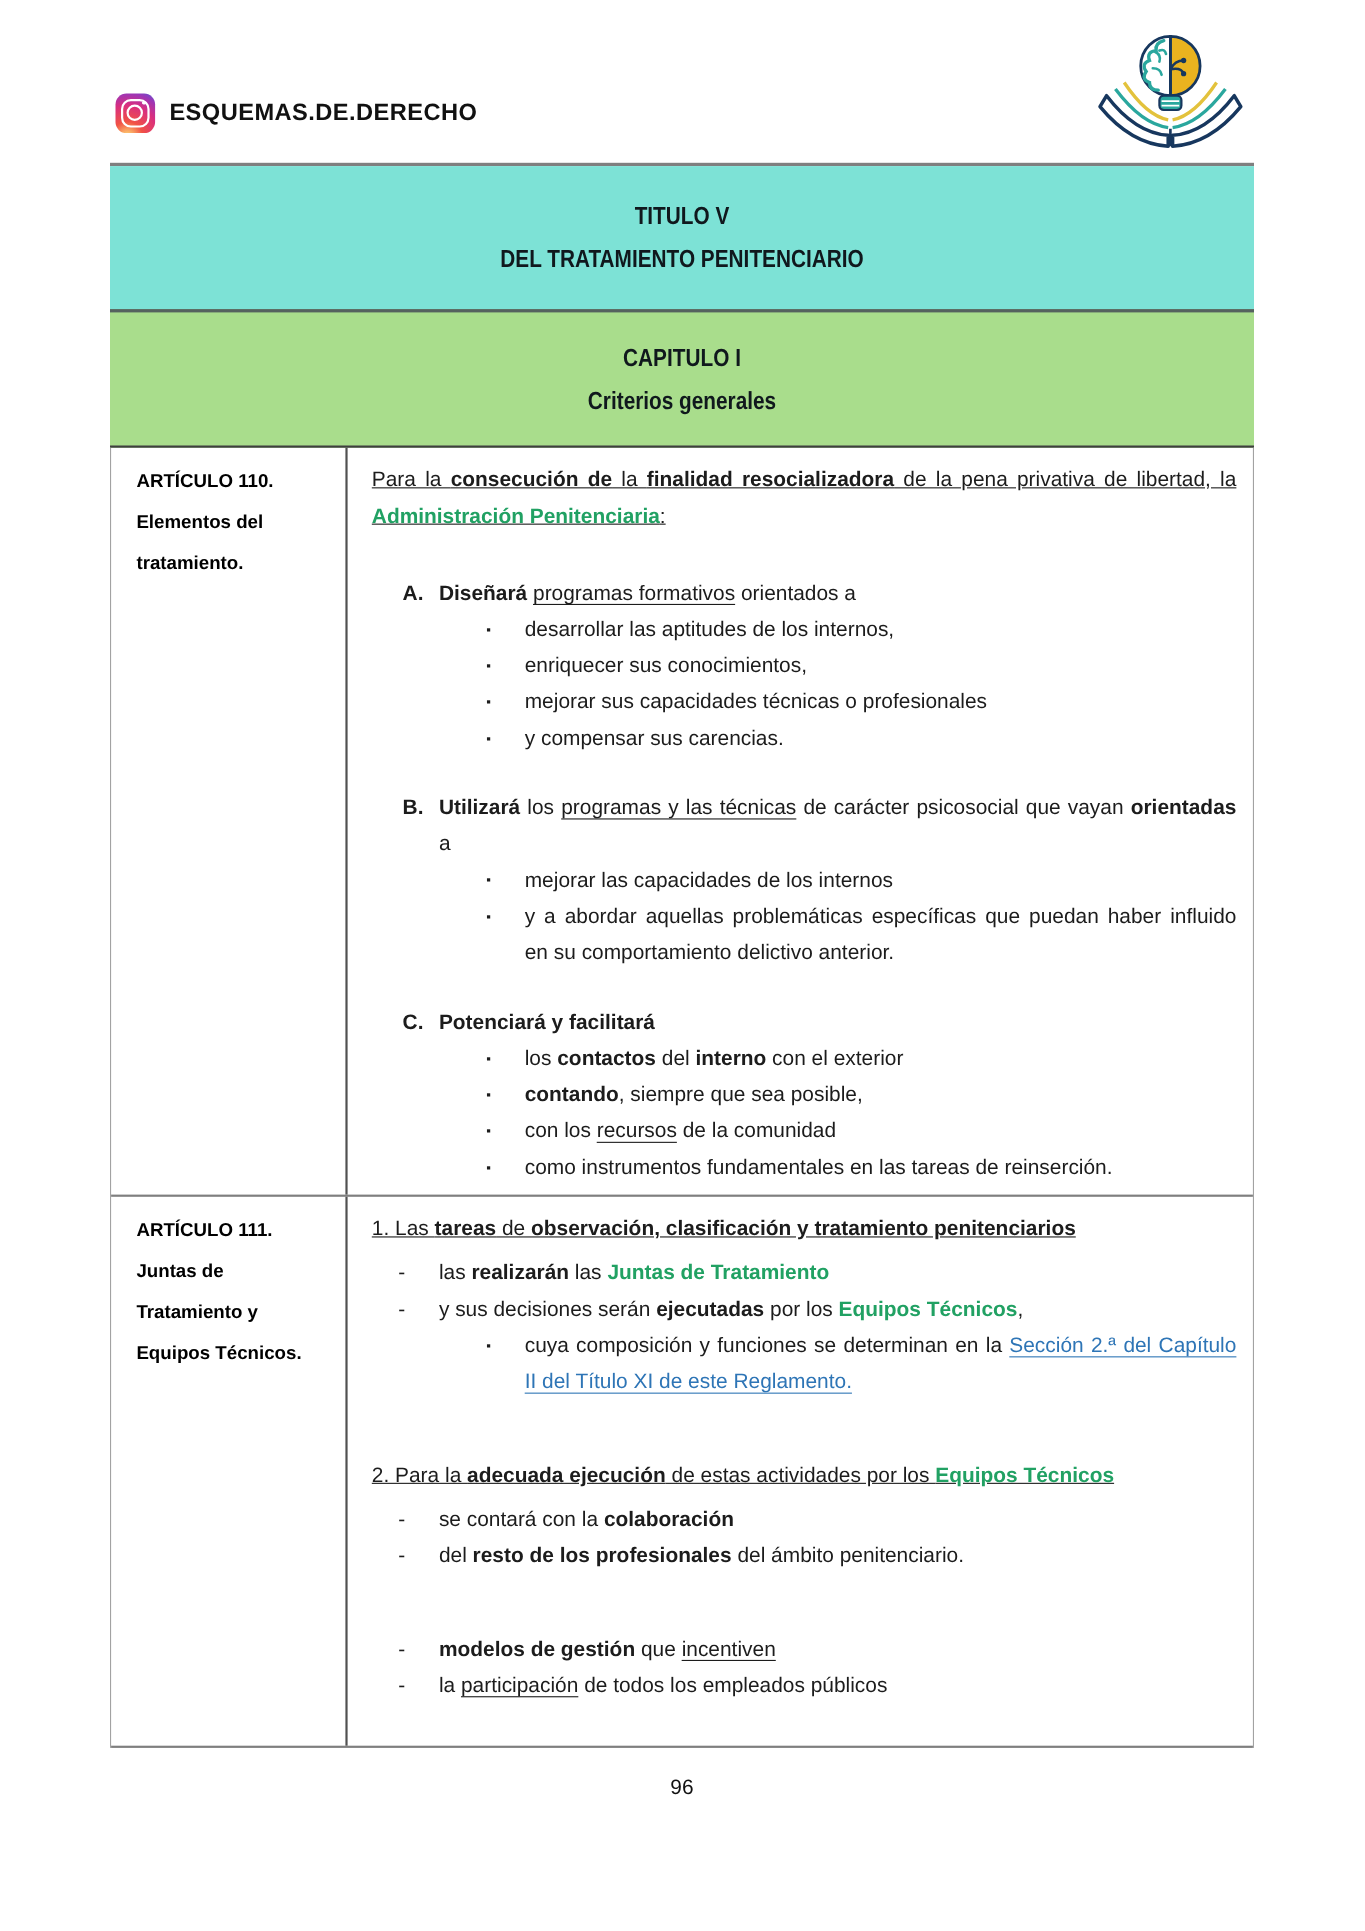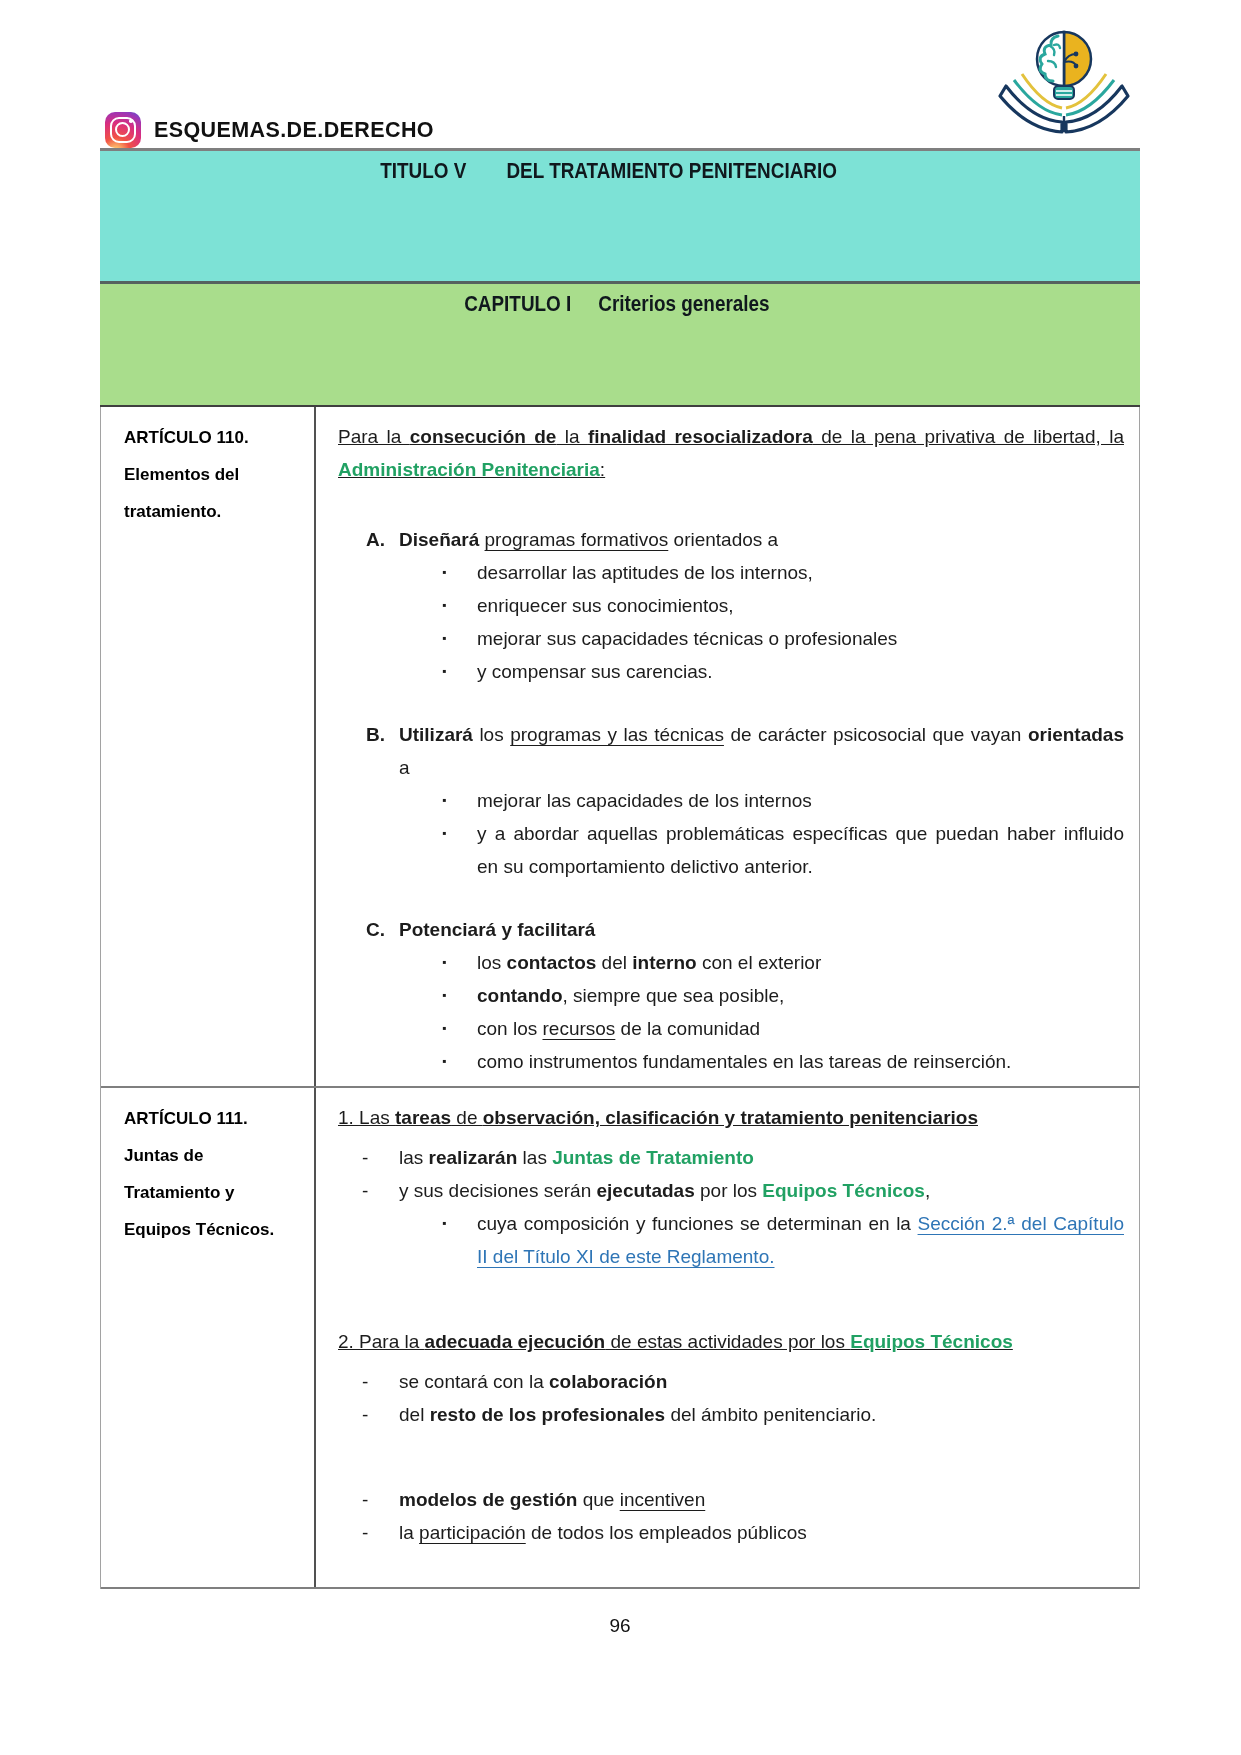--- a/index.html
+++ b/index.html
@@ -9,37 +9,37 @@
     font-family:"Liberation Sans","DejaVu Sans",sans-serif;
     color:#1c1c1c;
     position:relative;
     overflow:hidden;
   }
   .page-inner{width:1040px;margin:0 auto 0 100px;}
 
   
   .topbar{
     height:148px;
-    display:flex;justify-content:space-between;align-items:flex-end;
+    display:flex;justify-content:space-between;align-items:center;
     padding:0;position:relative;
   }
   .ig-badge{display:flex;align-items:center;gap:13px;margin-top:57px;margin-left:5px;}
   .ig-icon{
     width:36px;height:36px;border-radius:10px;position:relative;flex:none;
     background:radial-gradient(circle at 30% 110%, #FED373 4%, #F15245 30%, #D92E7F 62%, #9B36B7 85%, #515BD4 100%);
   }
   .ig-frame{position:absolute;inset:5px;border:2.6px solid #fff;border-radius:9px;}
   .ig-lens{position:absolute;left:50%;top:50%;width:11px;height:11px;margin:-8px 0 0 -8px;border:2.6px solid #fff;border-radius:50%;}
   .ig-dot{position:absolute;right:8px;top:7px;width:3.6px;height:3.6px;background:#fff;border-radius:50%;}
   .ig-text{font-weight:bold;font-size:21.5px;letter-spacing:.4px;color:#111;}
   .brand-logo{margin-top:26px;}
 
   
   .rule-top{height:3px;background:#7f7f7f;}
-  .banner{display:flex;flex-direction:row;justify-content:center;text-align:center;}
+  .banner{display:flex;flex-direction:column;justify-content:center;text-align:center;}
   .banner-teal{height:130px;background:var(--teal,#7de2d6);}
   .banner-green{height:121px;background:var(--green,#a9dd8c);border-top:3px solid #55625f;border-bottom:2px solid #3f3f3f;}
   .banner-line{
     font-weight:bold;font-size:22.5px;line-height:39px;color:#10181d;
     transform:scaleX(.84);transform-origin:50% 50%;
   }
 
   
   .schema-table{border-left:1px solid #a2a2a2;border-right:1px solid #a2a2a2;}
   .srow{display:flex;border-bottom:2px solid #7f7f7f;}

